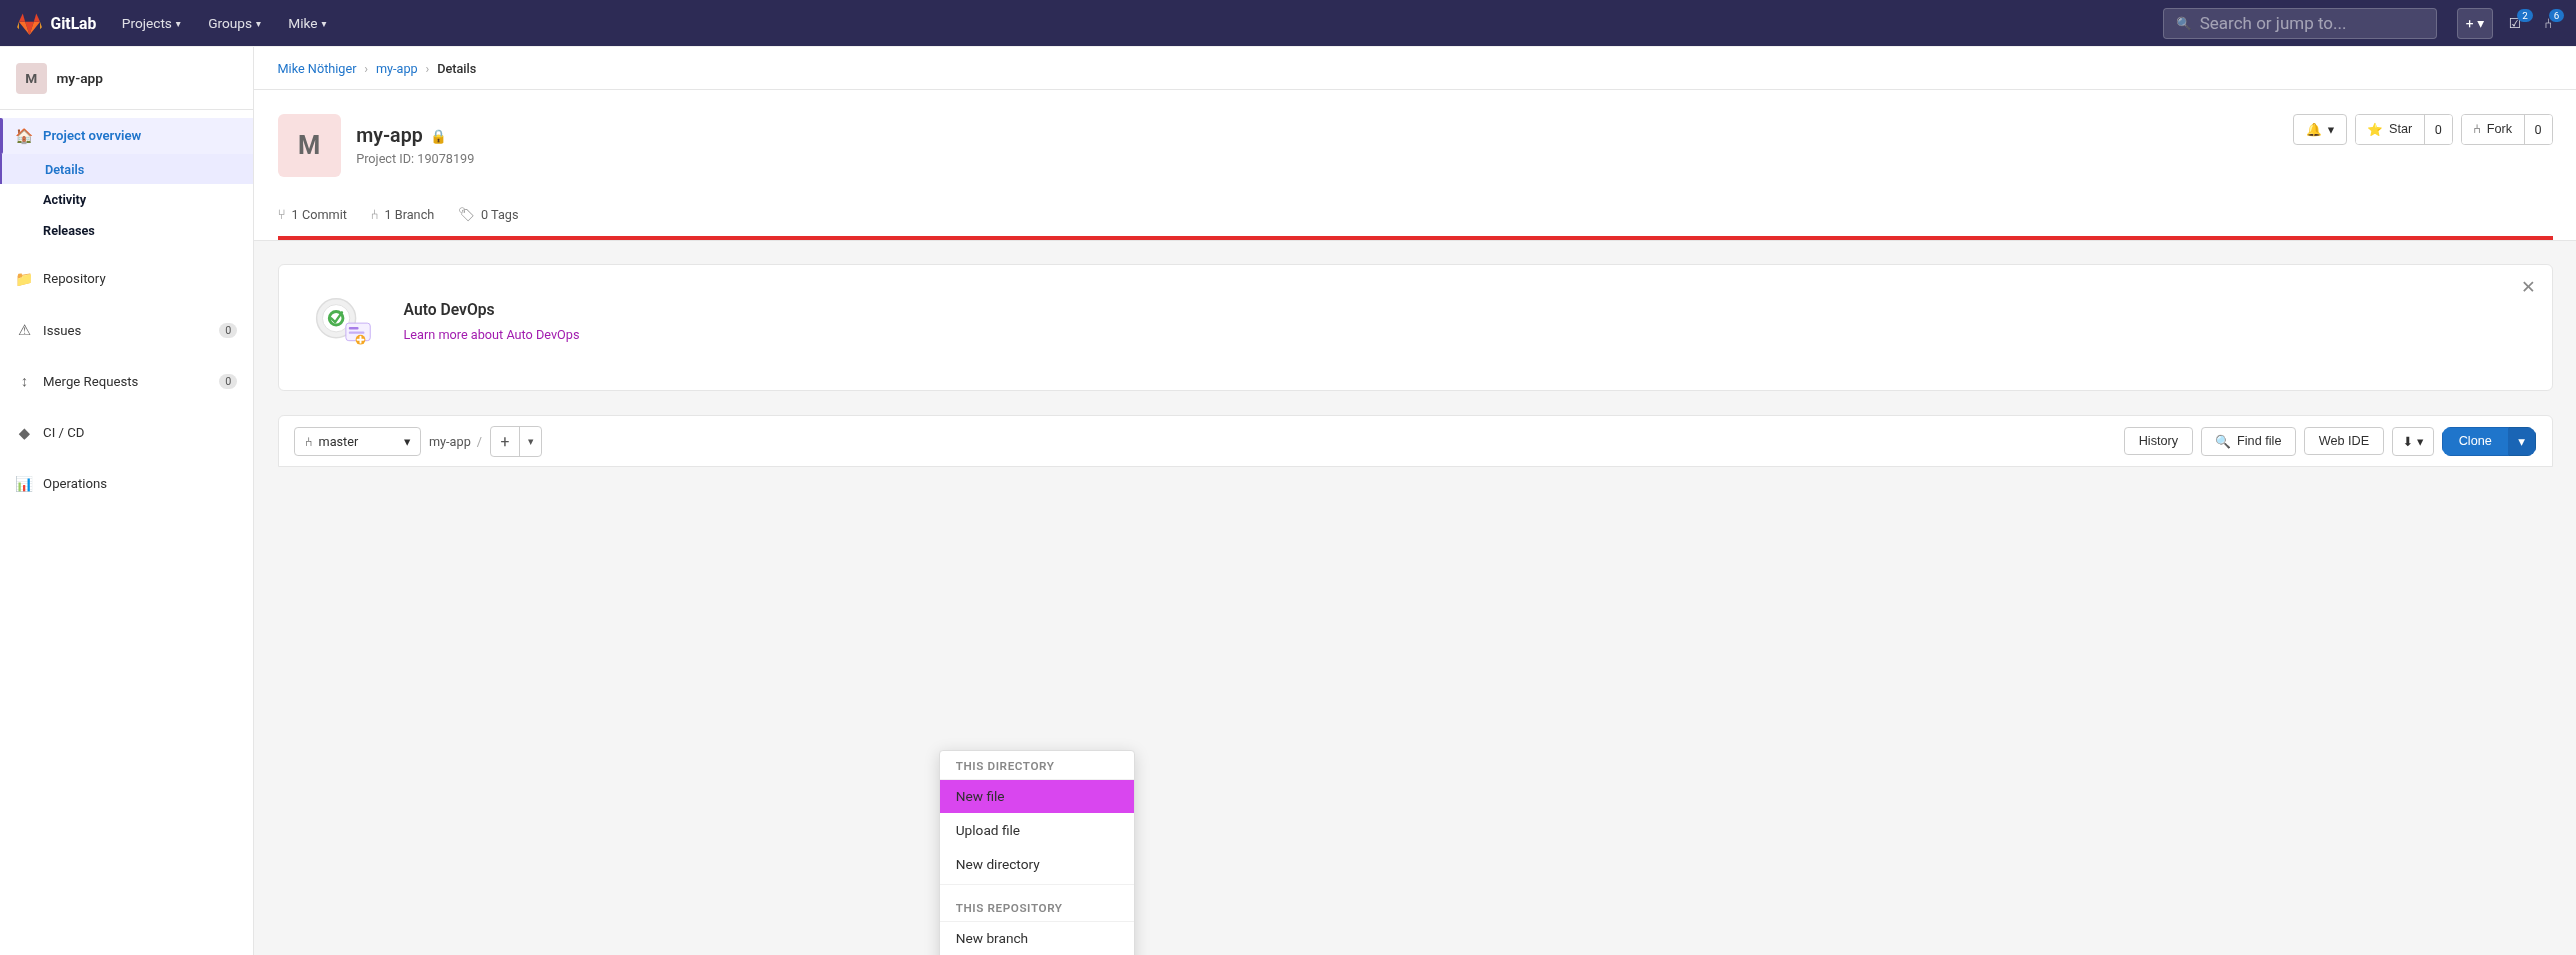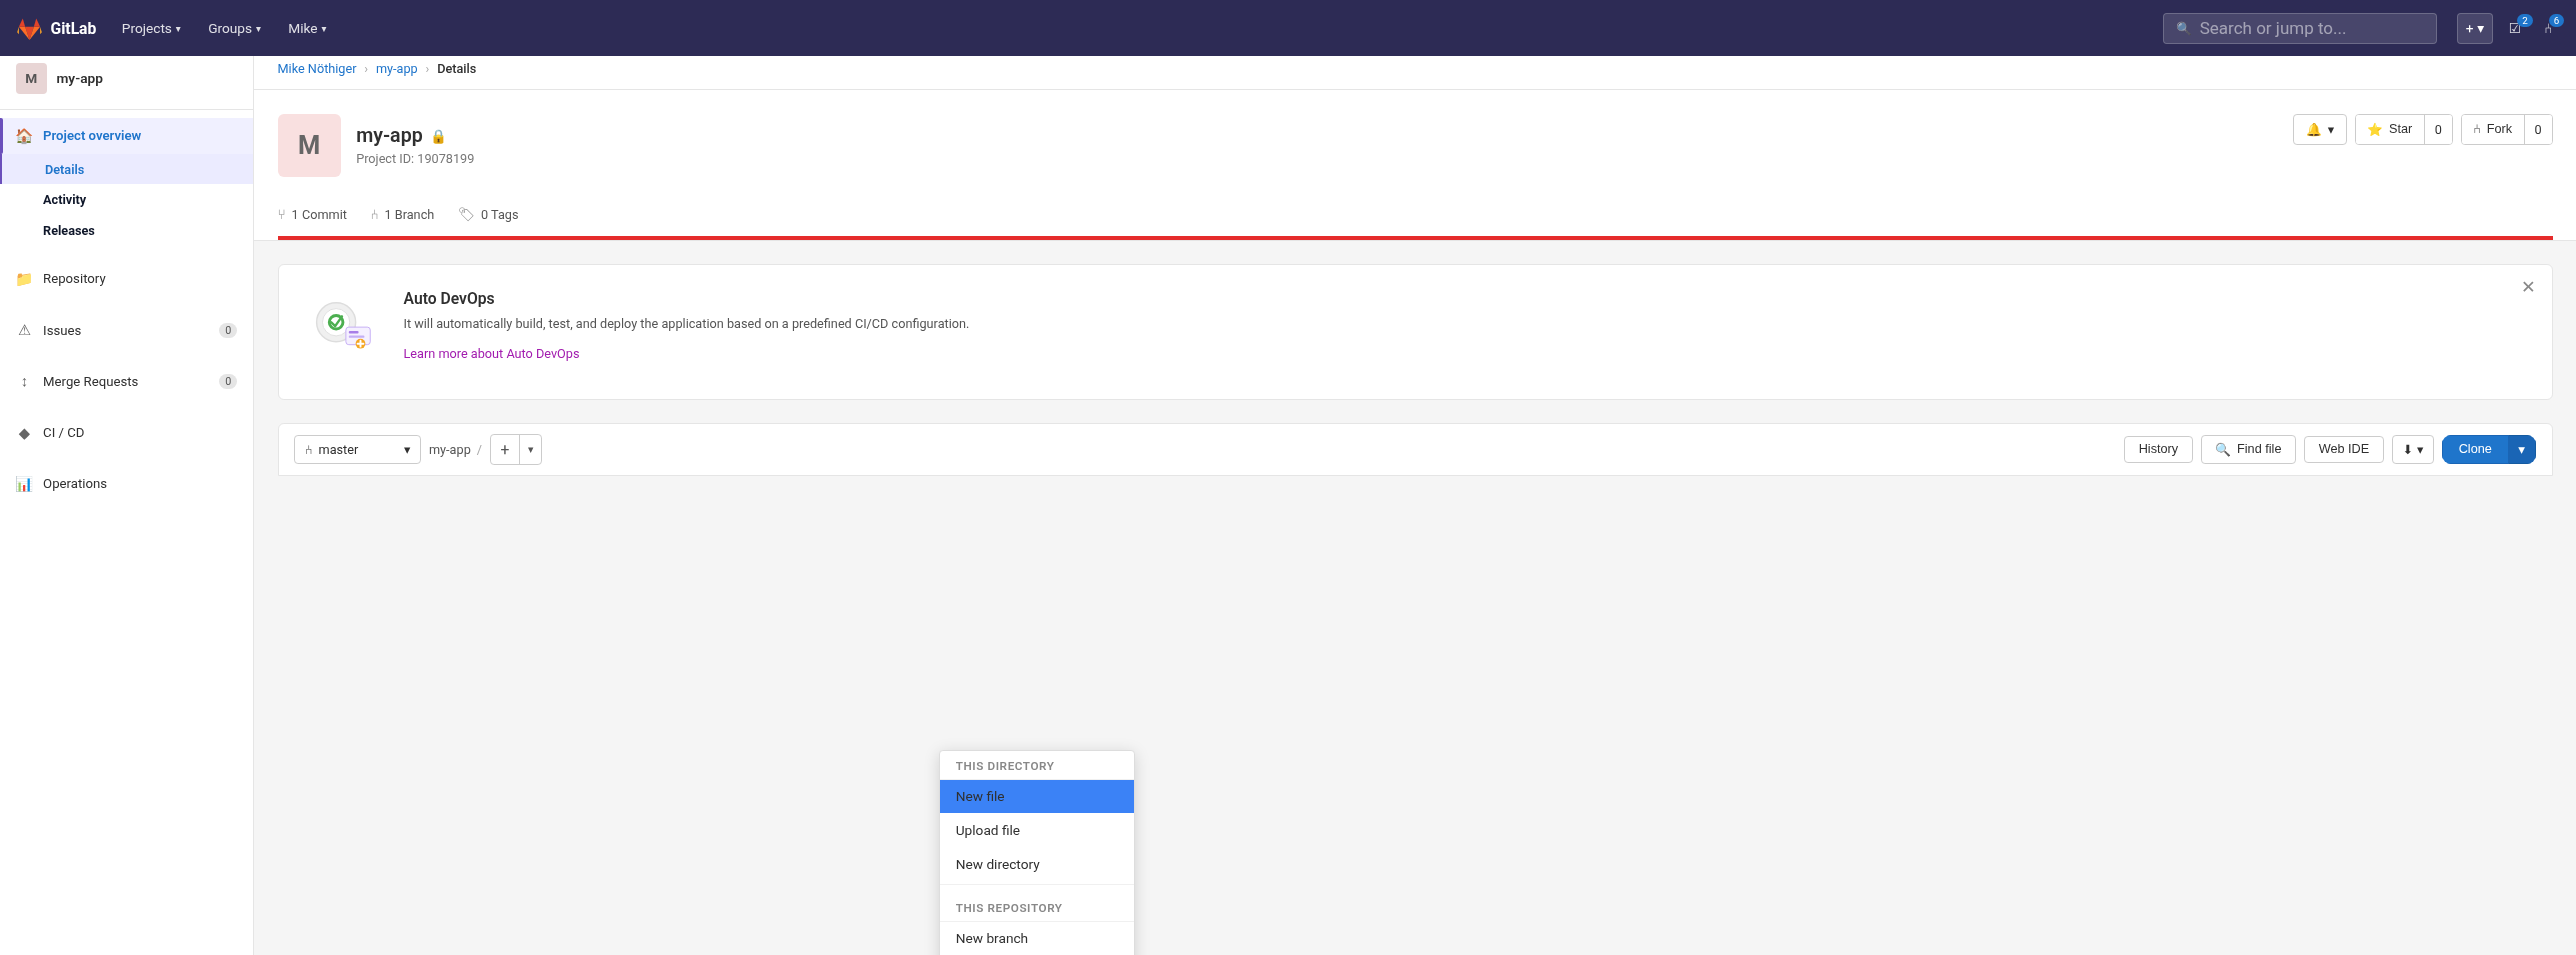--- a/index.html
+++ b/index.html
@@ -1,21 +1,21 @@
 <!DOCTYPE html>
 <html><head>
   <meta charset="utf-8">
   <style>
     * { box-sizing: border-box; margin: 0; padding: 0; }
     body { font-family: -apple-system, BlinkMacSystemFont, 'Segoe UI', Roboto, sans-serif; font-size: 13.7px; background: #f0f0f0; }
 
     
     .top-nav {
       background: #2d2b55;
-      height: 56px;
+      height: 46px;
       display: flex;
       align-items: center;
       padding: 0 15.7px;
       gap: 7.8px;
       position: fixed;
       top: 0; left: 0; right: 0;
       z-index: 1000;
     }
     .top-nav .logo {
       display: flex;
@@ -472,21 +472,21 @@
       text-transform: uppercase;
       letter-spacing: 0.05em;
       border-bottom: 1px solid #f0f0f0;
     }
     .dropdown-item {
       padding: 8.8px 15.7px;
       font-size: 13.7px;
       color: #303030;
       cursor: pointer;
     }
-    .dropdown-item.active-item { background: #3b82f6; }
+    .dropdown-item.active-item { background: #d946ef; }
     .dropdown-divider { height: 1px; background: #f0f0f0; margin: 3.9px 0; }
     .dropdown-section { padding-top: 3.9px; }
 
     
     .chevron::after { content: ' ▾'; font-size: 9.8px; }
   </style>
 </head>
 <body>
 
 <nav class="top-nav">
@@ -678,23 +678,20 @@
             <polyline points="30,30 34,34 41,24" fill="none" stroke="#4CAF50" stroke-width="2.5" stroke-linecap="round" stroke-linejoin="round"></polyline>
             <rect x="45" y="35" width="25" height="18" rx="3" fill="#f5f0ff" stroke="#c5aff5" stroke-width="1"></rect>
             <rect x="48" y="39" width="10" height="2.5" rx="1" fill="#a87ee8"></rect>
             <rect x="48" y="43.5" width="16" height="2.5" rx="1" fill="#c5aff5"></rect>
             <circle cx="60" cy="52" r="5" fill="#f5a623"></circle>
             <path d="M57,52 L63,52 M60,49 L60,55" stroke="white" stroke-width="2" stroke-linecap="round"></path>
           </svg>
         </div>
         <div class="banner-content">
           <h3>Auto DevOps</h3>
-          <p>
-            <span>It will auto</span>matically build, test, and deploy the <span>application based on a predefined CI/CD configuration.</span>
-          </p>
           <p>
             <a><span>Learn mo</span>re about Auto DevOps</a>
           </p>
         </div>
       </div>
 
       <div class="file-browser-toolbar">
         <div class="branch-selector">
           <span>⑃</span>
           <span>master</span>

